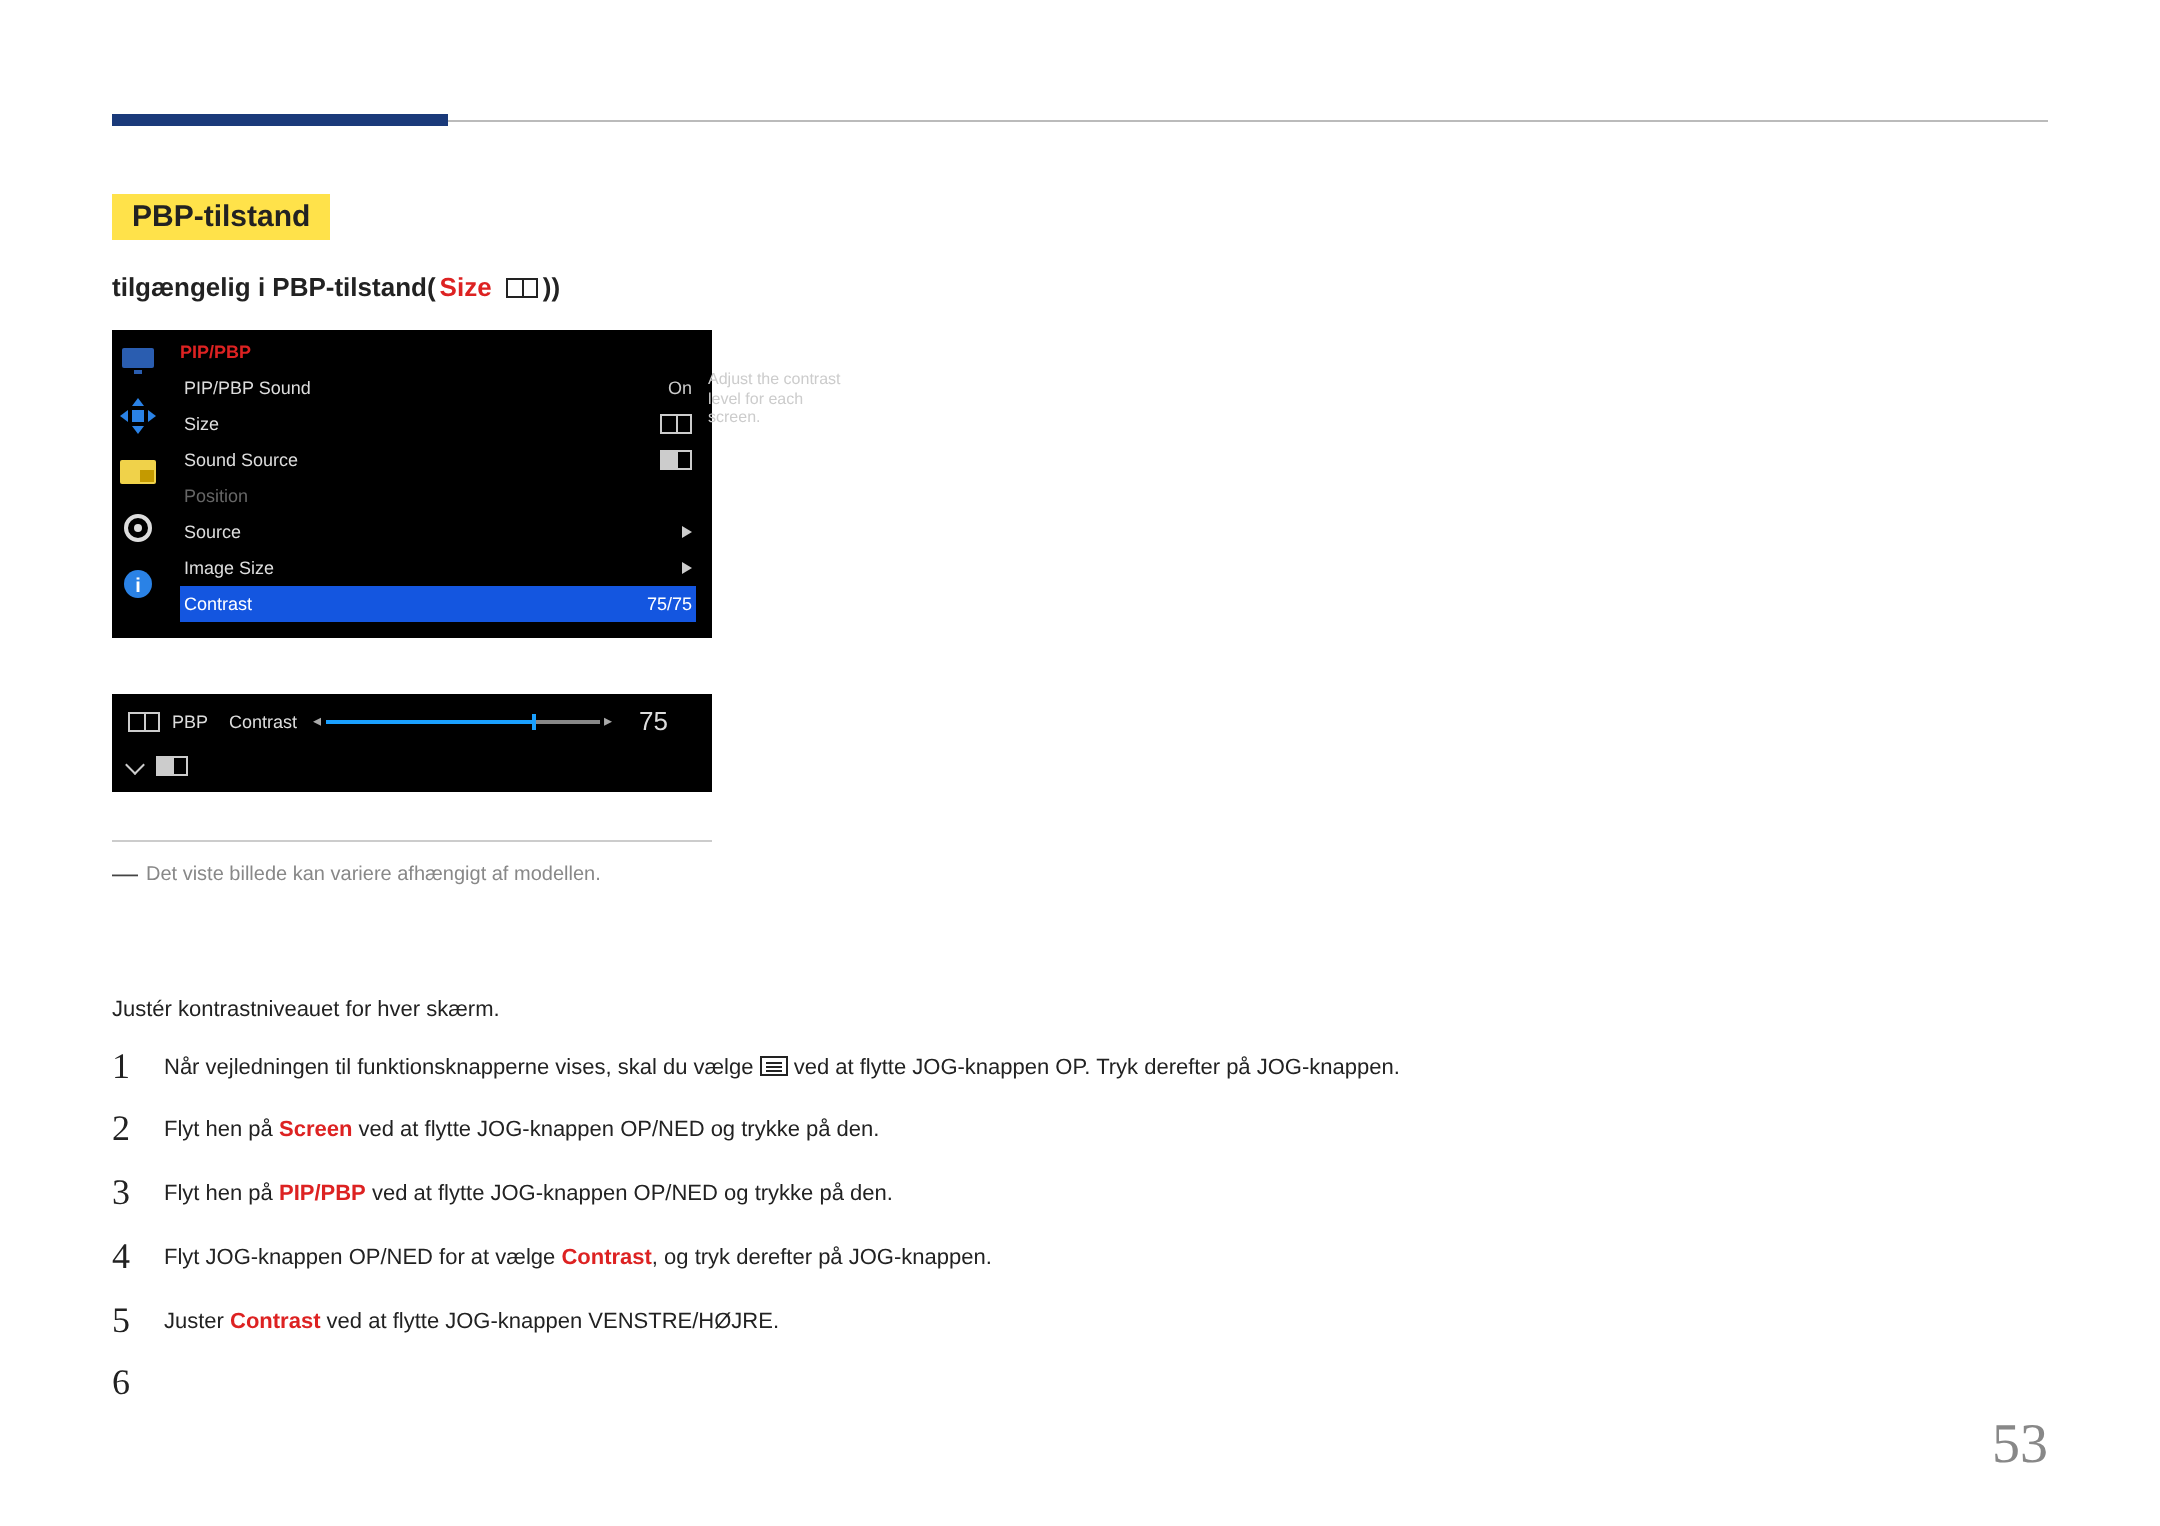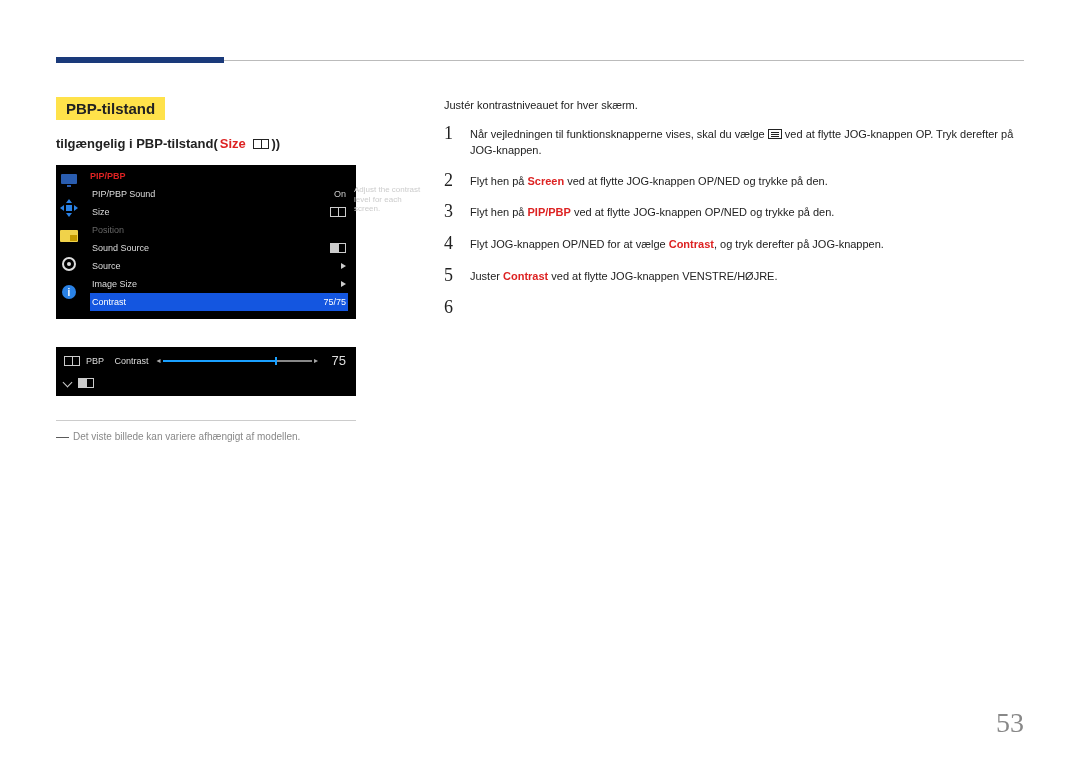--- a/index.html
+++ b/index.html
@@ -8,21 +8,21 @@
     width:1080px; height:763px;
     font-family: "Segoe UI", "Helvetica Neue", Arial, sans-serif;
     background:#ffffff; color:#222;
     position:relative;
   }
   .page { padding:60px 56px 0 56px; }
   .top-rule { position:relative; margin-bottom:36px; }
   .top-rule .line { border-top:1px solid #bbb; }
   .top-rule .bar { position:absolute; left:0; top:-3px; width:168px; height:6px; background:#1a3a7a; }
 
-  .cols { display:flex; gap:16px; }
+  .cols { display:flex; gap:28px;flex-direction:column; }
   .left { flex:0 0 372px; }
   .right { flex:1; font-size:11px; color:#222; line-height:1.5; }
 
   .section-title {
     display:inline-block; background:#ffe24a; color:#222;
     font-weight:700; font-size:15px; padding:3px 10px; margin-bottom:16px;
   }
   .sub-title { font-weight:700; font-size:13px; margin-bottom:14px; display:flex; align-items:center; gap:2px; }
   .sub-title .accent { color:#d22; font-weight:700; }
 
@@ -39,21 +39,21 @@
   .osd-row .lbl { color:#ddd; }
   .osd-row .val { color:#ccc; text-align:right; display:flex; align-items:center; gap:2px; }
   .osd-row.disabled .lbl { color:#666; }
   .osd-row.selected { background:#1456e0; color:#fff; }
   .osd-row.selected .lbl, .osd-row.selected .val { color:#fff; }
   .osd-tooltip {
     position:absolute; right:-70px; top:20px; width:72px; font-size:8px; color:#ccc; line-height:1.2;
   }
 
   .slider {
-    width:300px; background:#000; color:#ddd; font-size:9px; padding:6px 10px 8px 8px;
+    width:300px; background:#000; color:#ddd; font-size:9px; padding:6px 22px 8px 8px;
   }
   .slider-row1 { display:flex; align-items:center; gap:6px; margin-bottom:8px; }
   .slider-title { display:flex; align-items:center; gap:4px; }
   .slider-track { position:relative; flex:1; height:4px; display:flex; align-items:center; }
   .slider-track .lt { font-size:8px; color:#aaa; width:8px; text-align:center; }
   .slider-track .bar { flex:1; height:2px; background:#888; position:relative; }
   .slider-track .fill { position:absolute; left:0; top:0; height:2px; background:#1aa0ff; }
   .slider-track .knob { position:absolute; top:-3px; width:2px; height:8px; background:#1aa0ff; }
   .slider-value { width:20px; text-align:right; color:#ddd; font-size:13px; }
   .slider-row2 { display:flex; align-items:center; gap:6px; padding-top:2px; }
@@ -146,29 +146,29 @@
           <div class="osd-row">
             <span class="lbl">PIP/PBP Sound</span>
             <span class="val">On</span>
           </div>
           <div class="osd-row">
             <span class="lbl">Size</span>
             <span class="val">
                 <span class="mini-split inv"></span>
               </span>
           </div>
+          <div class="osd-row">
+            <span class="lbl">Sound Source</span>
+            <span class="val">
+                <span class="mini-split inv-half"></span>
+              </span>
+          </div>
           <div class="osd-row disabled">
             <span class="lbl">Position</span>
             <span class="val"></span>
-          </div>
-          <div class="osd-row">
-            <span class="lbl">Sound Source</span>
-            <span class="val">
-                <span class="mini-split inv-half"></span>
-              </span>
           </div>
           <div class="osd-row">
             <span class="lbl">Source</span>
             <span class="val">
                 <span class="tri"></span>
               </span>
           </div>
           <div class="osd-row">
             <span class="lbl">Image Size</span>
             <span class="val">

